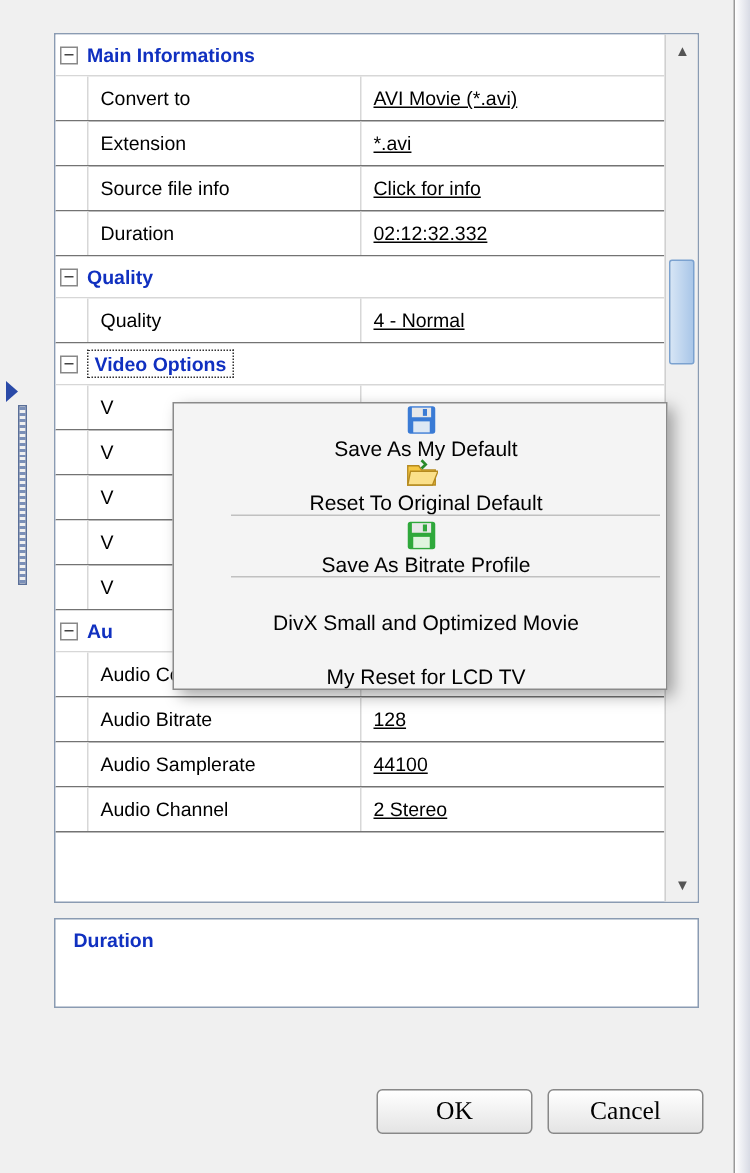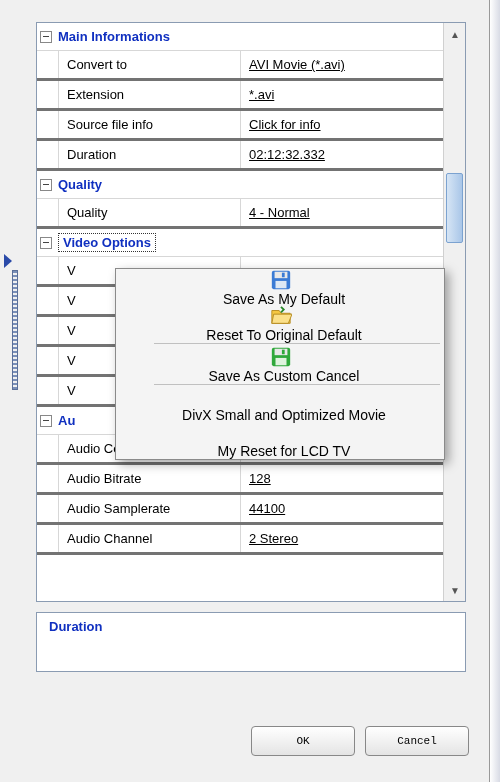--- a/index.html
+++ b/index.html
@@ -77,21 +77,21 @@
   .toggle-minus {
     width:6px;height:1px;background:#444;
   }
   .section-title {
     color:#1030c0;
     font-weight:bold;
   }
   .prop-row {
     display:flex;
     height:30px;
-    border-bottom:3px solid #737373;
+    border-bottom:1px solid #737373;
     justify-content:flex-end;
   }
   .gutter {
     width:22px;
     background:#fff;
     border-right:1px solid #d7d7d7;
   }
   .label-cell {
     width:182px;
     padding-left:8px;
@@ -156,22 +156,22 @@
     right:20px;
     bottom:26px;
     display:flex;
     gap:10px;
   }
   .btn {
     width:104px;height:30px;
     background:linear-gradient(#ffffff,#e4e4e4);
     border:1px solid #888;
     border-radius:4px;
-    font-family:Liberation Mono, monospace;
-    font-size:11px;
+    font-family:Liberation Serif, serif;
+    font-size:17px;
     cursor:pointer;
   }
   .side-handle {
     position:absolute;
     left:2px;
     top:260px;
     width:14px;height:140px;
   }
   .side-arrow {
     width:0;height:0;
@@ -343,21 +343,21 @@
     <div class="cm-sep"></div>
     <div class="cm-item">
       <span class="cm-icon icon-save-green">
         <svg viewBox="0 0 24 24">
             <rect x="2" y="2" width="20" height="20" rx="2" fill="#2fa83b"></rect>
             <rect x="5" y="3" width="14" height="7" fill="#e8e8e8"></rect>
             <rect x="6" y="13" width="12" height="8" fill="#dff4de"></rect>
             <rect x="13" y="4" width="3" height="5" fill="#2fa83b"></rect>
           </svg>
       </span>
-      <span class="cm-label">Save As Custom Cancel</span>
+      <span class="cm-label">Save As Bitrate Profile</span>
     </div>
     <div class="cm-sep"></div>
     <div class="cm-item">
       <span class="cm-icon"></span>
       <span class="cm-label">DivX Small and Optimized Movie</span>
     </div>
     <div class="cm-item">
       <span class="cm-icon"></span>
       <span class="cm-label">My Reset for LCD TV</span>
     </div>

